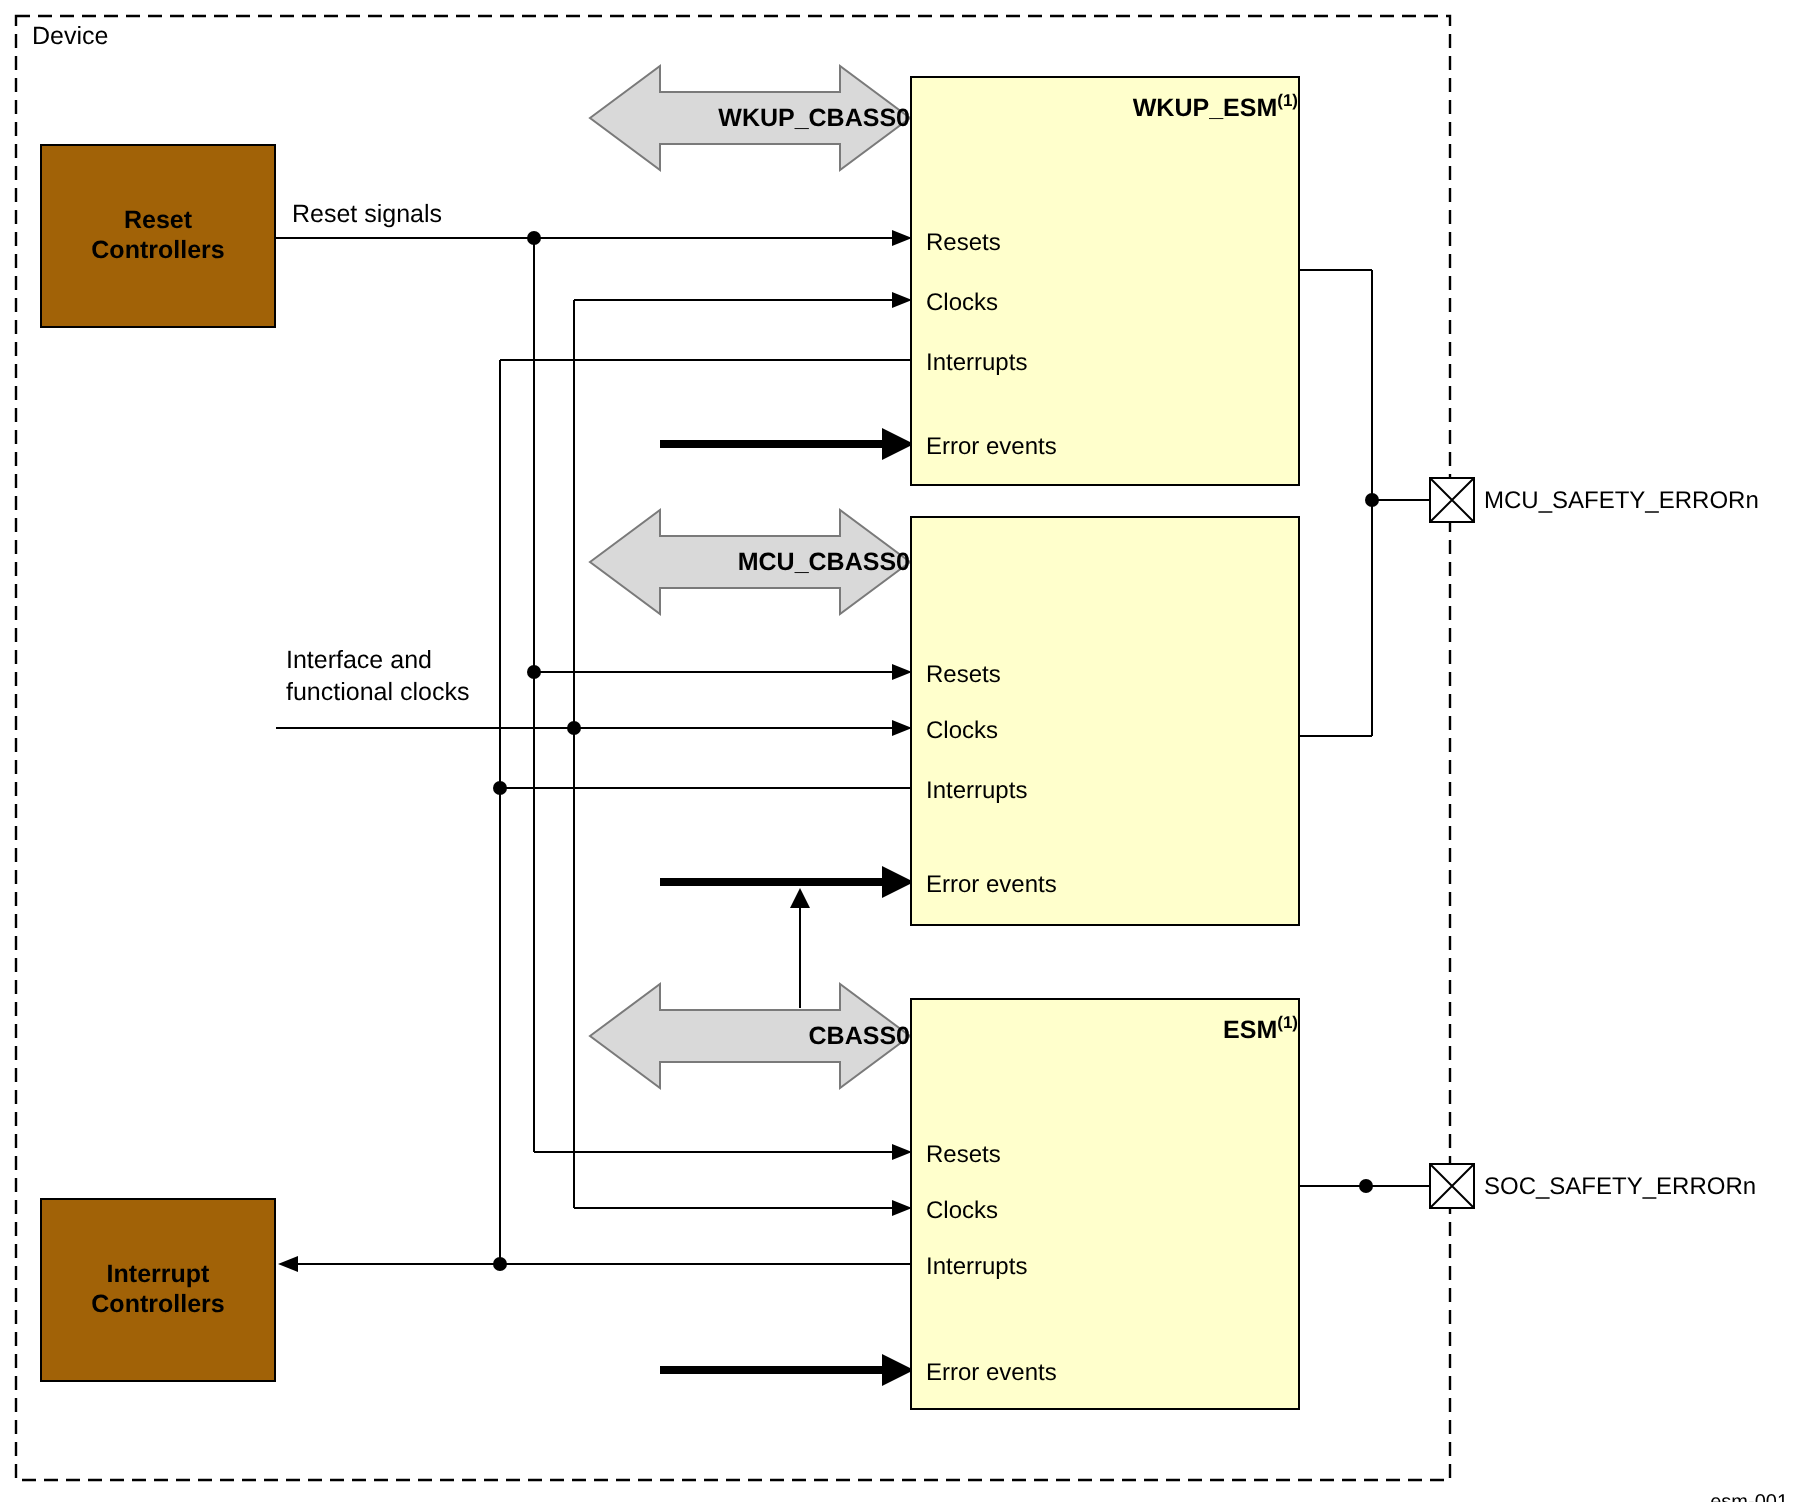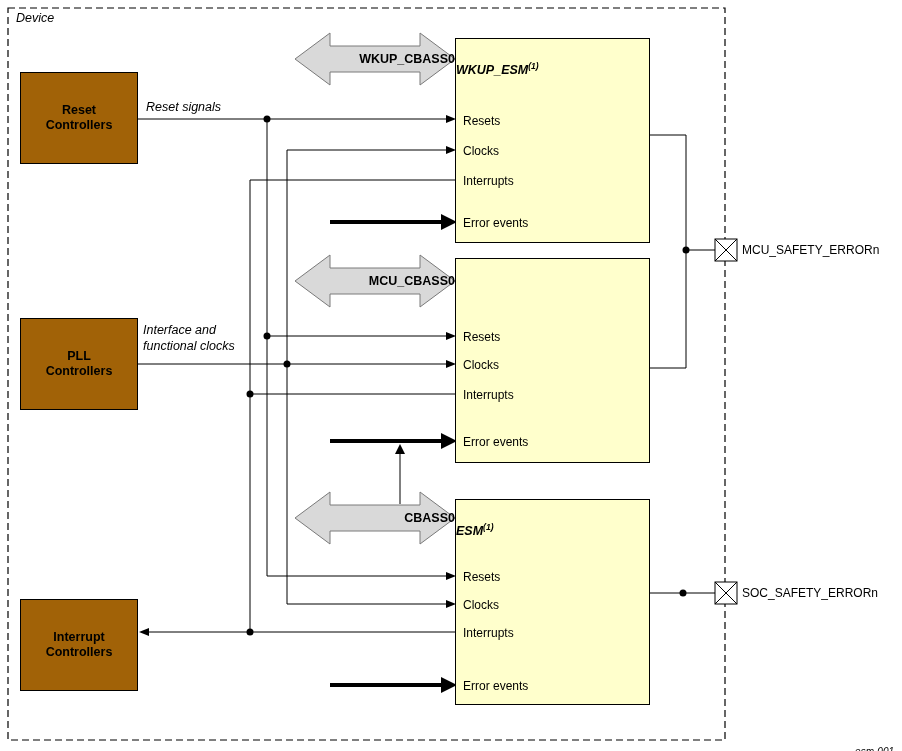--- a/index.html
+++ b/index.html
@@ -1,37 +1,37 @@
 <!DOCTYPE html>
 <html><head>
 <meta charset="utf-8">
 <style>
   html,body { margin:0; padding:0; background:#fff; }
   .stage {
     position:relative; width:902px; height:751px; background:#fff;
     font-family:"Liberation Sans", sans-serif; color:#000; overflow:hidden;
   }
   svg.wires { position:absolute; left:0; top:0; }
-  .lbl { position:absolute; font-size:12.5px; line-height:16px; white-space:nowrap;font-style:italic; }
+  .lbl { position:absolute; font-size:12.5px; line-height:16px; white-space:nowrap; }
   .figid { font-size:10px; color:#000; }
   .wrap2 { white-space:normal; }
   .ctrl {
     position:absolute; left:20px; width:118px; height:92px;
     background:#a16207; border:1px solid #000; box-sizing:border-box;
     display:flex; align-items:center; justify-content:center;
     text-align:center; font-weight:bold; font-size:12.5px; line-height:15px;
   }
   .ctrl span { display:block; width:86px; }
   .esm {
     position:absolute; left:455px; width:195px;
     background:#FFFFCC; border:1px solid #000; box-sizing:border-box;
   }
   .esm-title {
-    position:absolute; top:22px; left:0; width:100%;
-    text-align:left; font-weight:bold; font-size:12.5px;font-style:italic;
+    position:absolute; top:6px; left:0; width:100%;
+    text-align:right; font-weight:bold; font-size:12.5px;
   }
   .esm-title sup { font-size:8.5px; }
   .row { position:absolute; left:7px; height:16px; line-height:16px; font-size:12px; white-space:nowrap; }
   .cbass-lbl {
     position:absolute; left:295px; width:160px; height:16px; line-height:16px;
     text-align:right; font-weight:bold; font-size:12.5px;
   }
   .pin-lbl { position:absolute; left:742px; height:16px; line-height:16px; font-size:12px; white-space:nowrap; }
 </style>
 </head>
@@ -106,23 +106,20 @@
       <path d="M715 582 L737 604 M737 582 L715 604" stroke="#000" stroke-width="1" fill="none"></path>
     </g>
   </svg>
 
   <div class="lbl" style="left:16px; top:10px;">Device</div>
   <div class="lbl figid" style="left:830px; top:744px; width:64px; text-align:right;">esm-001</div>
 
   <div class="ctrl" style="top:72px;">
     <span>Reset Controllers</span>
   </div>
-  <div class="ctrl" style="top:318px;">
-    <span>PLL Controllers</span>
-  </div>
   <div class="ctrl" style="top:599px;">
     <span>Interrupt Controllers</span>
   </div>
 
   <div class="lbl" style="left:146px; top:99px;">Reset signals</div>
   <div class="lbl wrap2" style="left:143px; top:322px; width:104px; line-height:16px;">Interface and functional clocks</div>
 
   <div class="cbass-lbl" style="top:51px;">WKUP_CBASS0</div>
   <div class="cbass-lbl" style="top:273px;">MCU_CBASS0</div>
   <div class="cbass-lbl" style="top:510px;">CBASS0</div>

